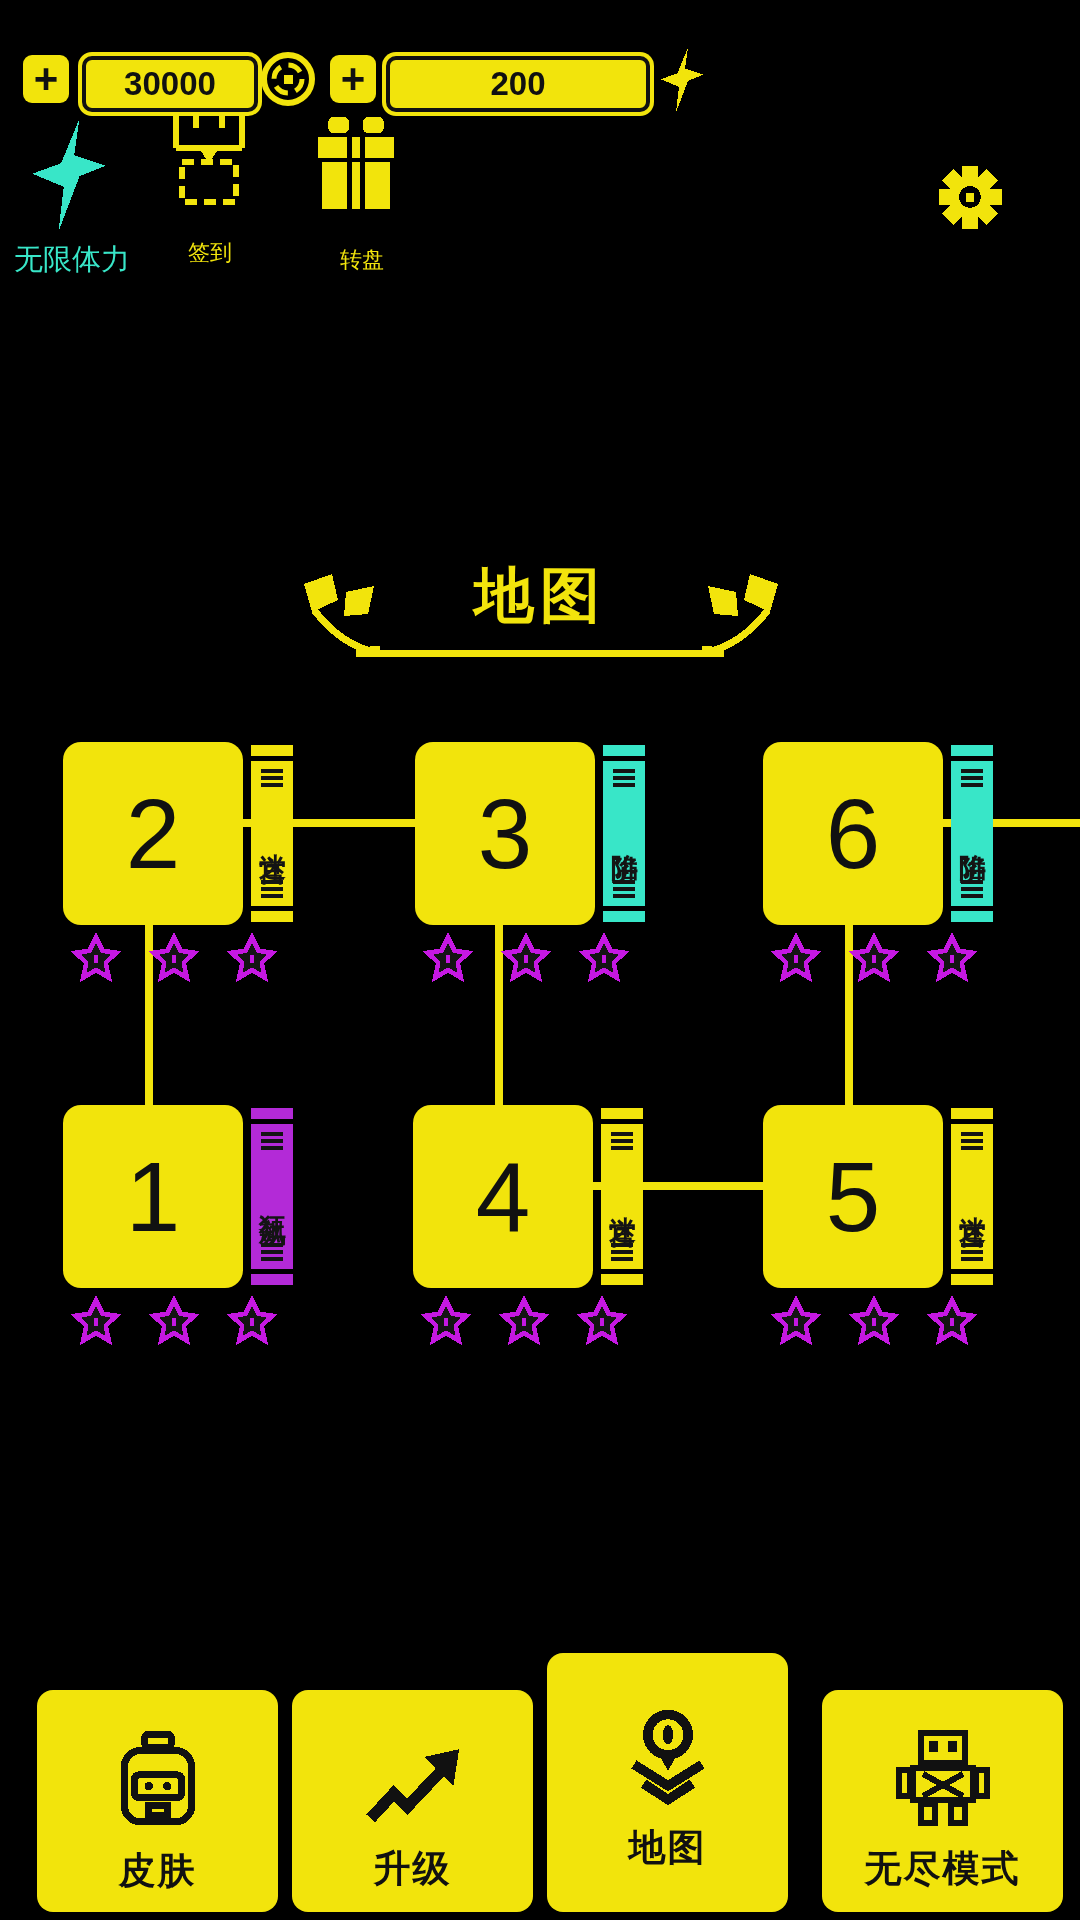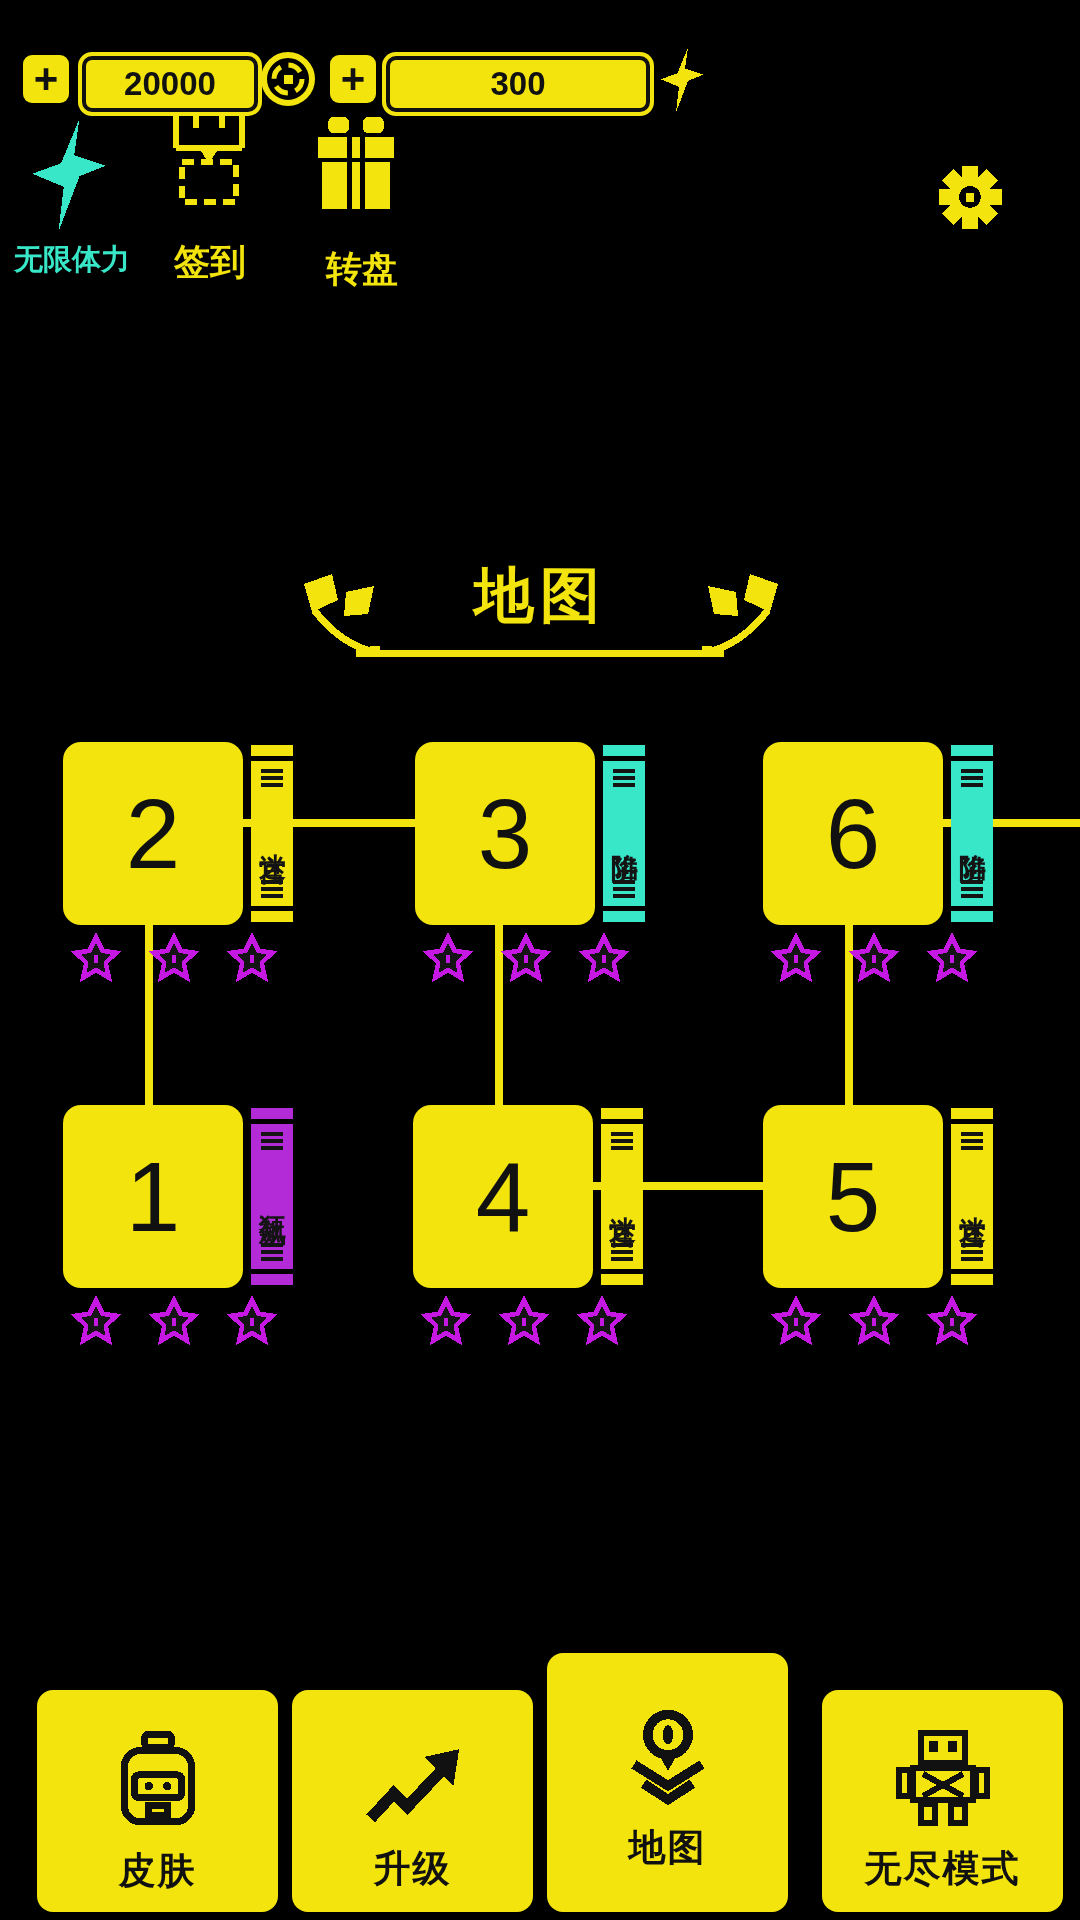--- a/index.html
+++ b/index.html
@@ -8,22 +8,22 @@
   .abs{position:absolute;}
   
   .plus-btn{position:absolute;width:46px;height:48px;background:var(--yellow);
     border-radius:9px;display:flex;align-items:center;justify-content:center;
     color:#111;font-size:42px;font-weight:bold;line-height:1;}
   .pill{position:absolute;background:var(--yellow);border-radius:14px;padding:4px;}
   .pill-inner{height:100%;box-sizing:border-box;border:4px solid #111;border-radius:10px;
     background:var(--yellow);display:flex;align-items:center;justify-content:center;
     color:#111;font-size:33px;font-weight:600;}
   
-  .qa-label{position:absolute;text-align:center;font-weight:bold;}
-  .qa-yellow{color:var(--yellow);font-size:36px;}
+  .qa-label{position:absolute;text-align:center;font-weight:normal;}
+  .qa-yellow{color:var(--yellow);font-size:22px;}
   .qa-cyan{color:var(--cyan);font-size:29px;}
   
   .map-title{position:absolute;left:0;top:556px;width:1080px;text-align:center;
     color:var(--yellow);font-size:60px;font-weight:bold;letter-spacing:6px;}
   .title-underline{position:absolute;left:356px;top:650px;width:368px;height:7px;
     background:var(--yellow);}
   
   .level{position:absolute;width:300px;height:260px;}
   .level-box{position:absolute;left:0;top:0;width:180px;height:183px;
     background:var(--yellow);border-radius:18px;display:flex;align-items:center;
@@ -49,33 +49,33 @@
   .tab.selected{top:1653px;height:259px;padding-top:52px;}
   .tab-label{color:#111;font-size:37px;font-weight:bold;letter-spacing:2px;}
   svg{display:block;}
 </style>
 </head>
 <body>
 
 <div class="plus-btn" style="left:23px;top:55px">+</div>
 
 <div class="pill" style="left:78px;top:52px;width:176px;height:56px">
-  <div class="pill-inner">20000</div>
+  <div class="pill-inner">30000</div>
 </div>
 
 <svg class="abs" style="left:260px;top:50px" width="56" height="58" viewBox="0 0 56 58">
   <circle cx="28" cy="29" r="24" fill="none" stroke="var(--yellow)" stroke-width="6"></circle>
   <circle cx="28" cy="29" r="14" fill="none" stroke="var(--yellow)" stroke-width="5" stroke-dasharray="14 8"></circle>
   <rect x="24" y="25" width="9" height="9" fill="var(--yellow)"></rect>
 </svg>
 
 <div class="plus-btn" style="left:330px;top:55px">+</div>
 
 <div class="pill" style="left:382px;top:52px;width:264px;height:56px">
-  <div class="pill-inner">300</div>
+  <div class="pill-inner">200</div>
 </div>
 
 <svg class="abs" style="left:652px;top:46px" width="60" height="68" viewBox="0 0 60 90" shape-rendering="crispEdges">
   <polygon points="38,2 34,30 58,38 38,46 22,88 26,54 2,44 24,36" fill="var(--yellow)"></polygon>
 </svg>
 
 <svg class="abs" style="left:934px;top:158px" width="72" height="78" viewBox="-40 -40 80 80" shape-rendering="crispEdges">
   <g fill="var(--yellow)">
     <rect x="-9" y="-35" width="18" height="70"></rect>
     <rect x="-9" y="-35" width="18" height="70" transform="rotate(45)"></rect>

